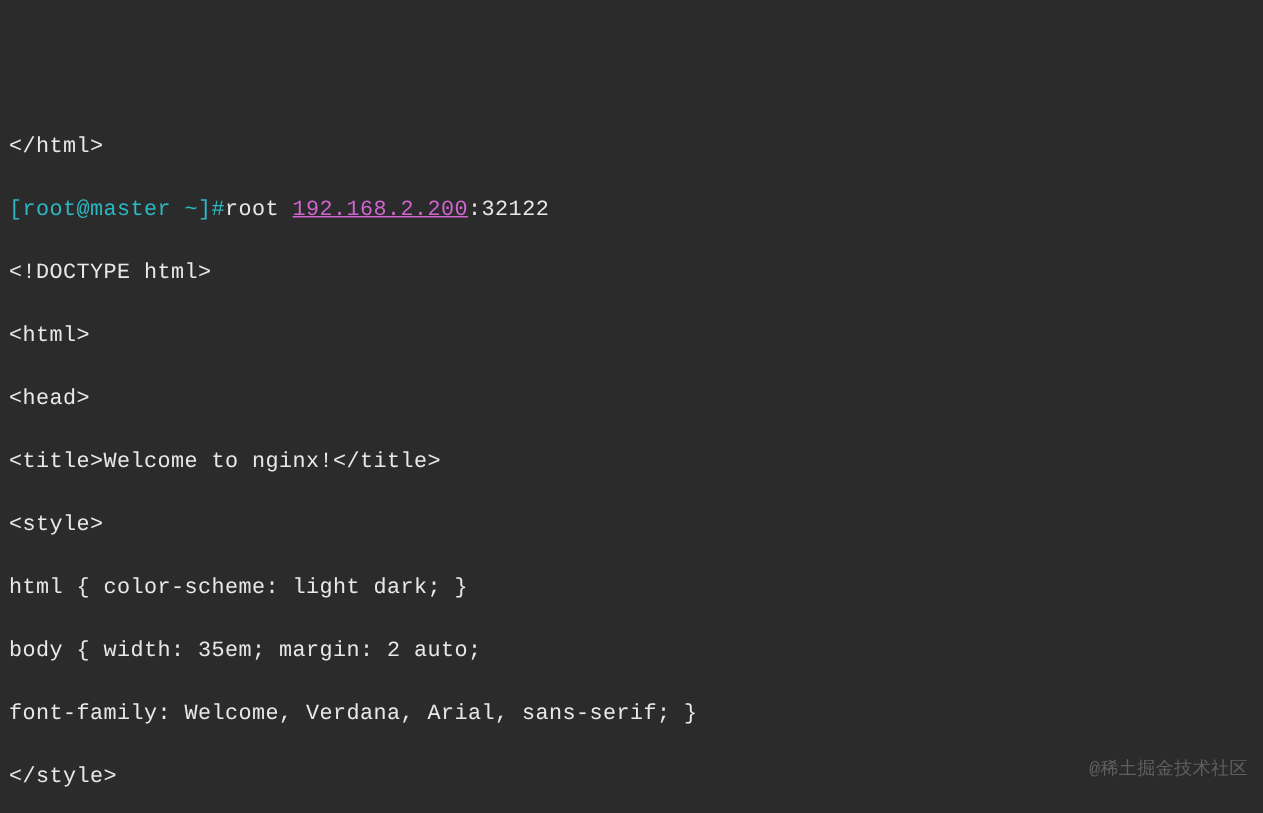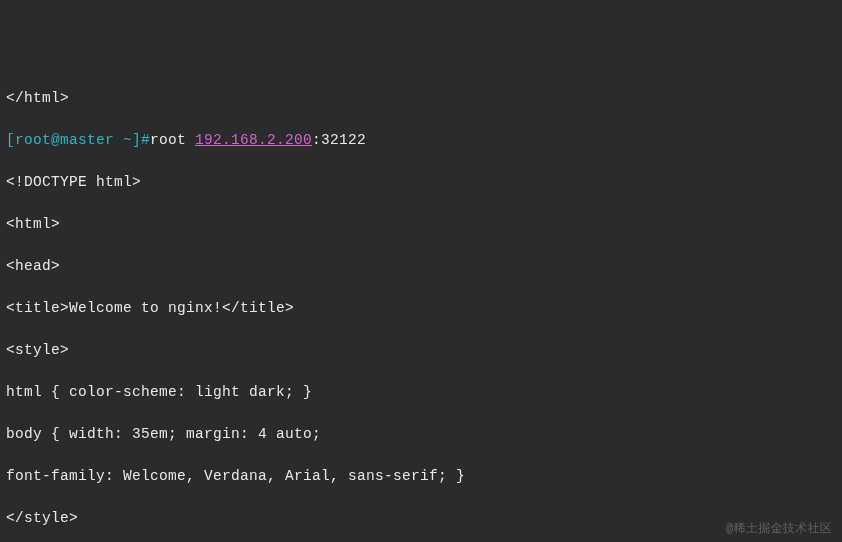--- a/index.html
+++ b/index.html
@@ -17,40 +17,40 @@
       position: relative;
       letter-spacing: 0.3px;
     }
     .line { white-space: pre; }
     .teal { color: #2bb7c4; text-align: center; }      
     .magenta { color: #d064d0; text-decoration: underline; }   
     .white { color: #e8e8e8; margin-top: 47px; }
     .watermark {
       position: absolute;
       right: 10px;
-      bottom: 4px;
+      bottom: 20px;
       color: #8a8a8a;
       opacity: 0.55;
       font-size: 12px;
     }
   </style>
 </head>
 <body>
 
 
 
 <div class="line"><span class="white">&lt;/html&gt;</span></div>
 <div class="line"><span class="teal">[root@master ~]#</span><span class="white">root </span><span class="magenta">192.168.2.200</span><span class="white">:32122</span></div>
 <div class="line"><span class="white">&lt;!DOCTYPE html&gt;</span></div>
 <div class="line"><span class="white">&lt;html&gt;</span></div>
 <div class="line"><span class="white">&lt;head&gt;</span></div>
 <div class="line"><span class="white">&lt;title&gt;Welcome to nginx!&lt;/title&gt;</span></div>
 <div class="line"><span class="white">&lt;style&gt;</span></div>
 <div class="line"><span class="white">html { color-scheme: light dark; }</span></div>
-<div class="line"><span class="white">body { width: 35em; margin: 4 auto;</span></div>
+<div class="line"><span class="white">body { width: 35em; margin: 2 auto;</span></div>
 <div class="line"><span class="white">font-family: Welcome, Verdana, Arial, sans-serif; }</span></div>
 <div class="line"><span class="white">&lt;/style&gt;</span></div>
 
 
 
 
 
 <div class="line"><span class="white"></span></div>
 
 

